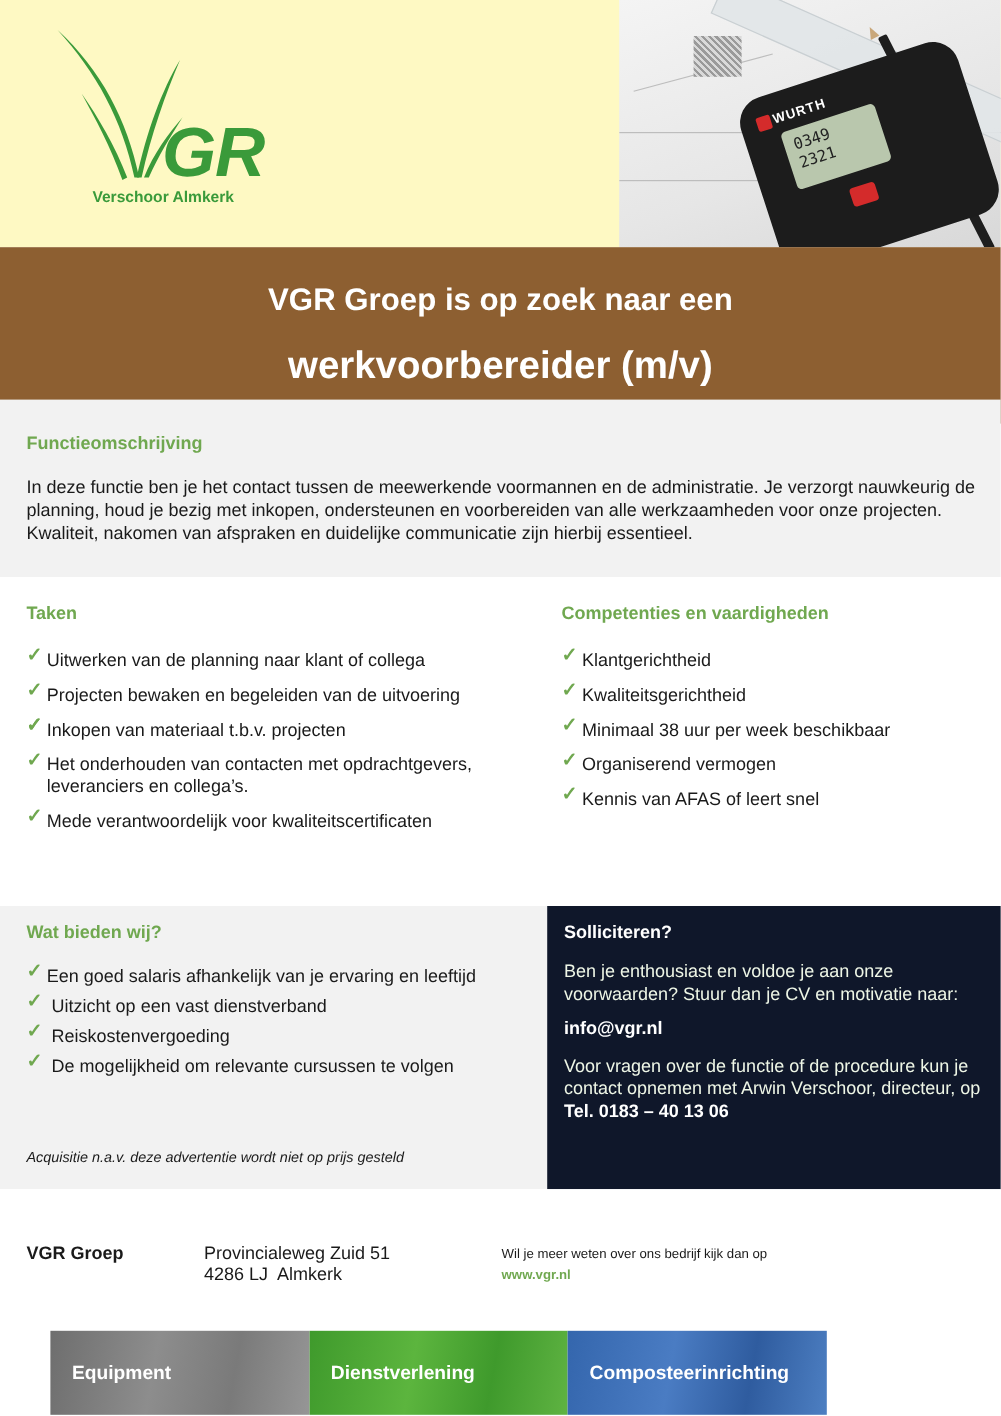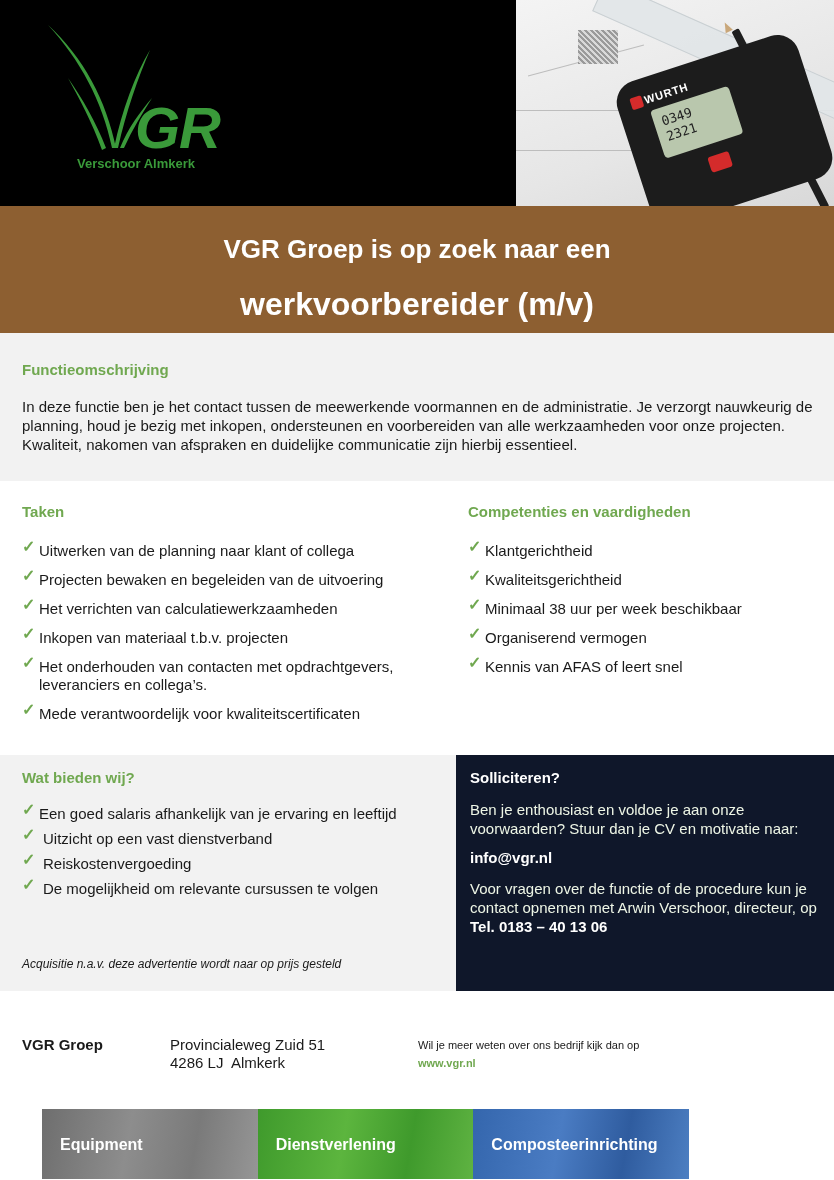--- a/index.html
+++ b/index.html
@@ -1,19 +1,19 @@
 <!DOCTYPE html>
 <html><head>
 <meta charset="utf-8">
 <style>
   * { box-sizing: border-box; margin: 0; padding: 0; }
   html, body { width: 834px; height: 1180px; background: #ffffff; overflow: hidden; }
   body { font-family: "Liberation Sans", sans-serif; color: #1a1a1a; position: relative; }
 
-  .top { position: absolute; left: 0; top: 0; width: 834px; height: 206px; background: #000000; }
+  .top { position: absolute; left: 0; top: 0; width: 834px; height: 206px; background: #fef9c3; }
   .logo { position: absolute; left: 40px; top: 20px; width: 170px; height: 155px; }
   .logo svg { position: absolute; left: 0; top: 0; }
   .logo-gr { position: absolute; left: 95px; top: 74px; font-size: 58px; font-weight: bold; font-style: italic; color: #3a9a3a; letter-spacing: -1px; }
   .logo-sub { position: absolute; left: 37px; top: 136px; font-size: 13px; font-weight: bold; color: #3a9a3a; white-space: nowrap; }
 
   .photo { position: absolute; left: 516px; top: 0; width: 318px; height: 206px; overflow: hidden; background: linear-gradient(160deg, #f4f4f4 0%, #e6e6e6 60%, #d8d8d8 100%); }
   .photo .line { position: absolute; background: #bdbdbd; }
   .ruler { position: absolute; left: 90px; top: -20px; width: 280px; height: 34px; background: rgba(225,230,232,0.9); transform: rotate(24deg); transform-origin: left top; border: 1px solid #c9cfd2; }
   .hatch { position: absolute; left: 62px; top: 30px; width: 40px; height: 34px; background: repeating-linear-gradient(45deg, #9a9a9a 0 2px, #d9d9d9 2px 4px); }
   .pencil { position: absolute; left: 215px; top: 30px; width: 8px; height: 200px; background: #1e1e1e; transform: rotate(-27deg); transform-origin: top center; border-radius: 2px; }
@@ -109,21 +109,21 @@
   <div class="h-green">Functieomschrijving</div>
   <p>In deze functie ben je het contact tussen de meewerkende voormannen en de administratie. Je verzorgt nauwkeurig de planning, houd je bezig met inkopen, ondersteunen en voorbereiden van alle werkzaamheden voor onze projecten. Kwaliteit, nakomen van afspraken en duidelijke communicatie zijn hierbij essentieel.</p>
 </div>
 
 <div class="tasks">
   <div class="col-l">
     <div class="h-green">Taken</div>
     <ul class="list">
       <li><span class="chk">✓</span><span>Uitwerken van de planning naar klant of collega</span></li>
       <li><span class="chk">✓</span><span>Projecten bewaken en begeleiden van de uitvoering</span></li>
-      <li><span class="chk">✓</span><span>Het verrichten van calculatiewerkzaamheden</span></li>
+      <li><span class="chk">✓</span></li>
       <li><span class="chk">✓</span><span>Inkopen van materiaal t.b.v. projecten</span></li>
       <li style="width:390px;"><span class="chk">✓</span><span>Het onderhouden van contacten met opdrachtgevers, leveranciers en collega’s.</span></li>
       <li><span class="chk">✓</span><span>Mede verantwoordelijk voor kwaliteitscertificaten</span></li>
     </ul>
   </div>
   <div class="col-r">
     <div class="h-green">Competenties en vaardigheden</div>
     <ul class="list">
       <li><span class="chk">✓</span><span>Klantgerichtheid</span></li>
       <li><span class="chk">✓</span><span>Kwaliteitsgerichtheid</span></li>
@@ -135,21 +135,21 @@
 </div>
 
 <div class="offer">
   <div class="h-green">Wat bieden wij?</div>
   <ul class="list">
     <li><span class="chk">✓</span><span>Een goed salaris afhankelijk van je ervaring en leeftijd</span></li>
     <li style="padding-left:21px;"><span class="chk">✓</span><span>Uitzicht op een vast dienstverband</span></li>
     <li style="padding-left:21px;"><span class="chk">✓</span><span>Reiskostenvergoeding</span></li>
     <li style="padding-left:21px;"><span class="chk">✓</span><span>De mogelijkheid om relevante cursussen te volgen</span></li>
   </ul>
-  <div class="note">Acquisitie n.a.v. deze advertentie wordt naar op prijs gesteld</div>
+  <div class="note">Acquisitie n.a.v. deze advertentie wordt niet op prijs gesteld</div>
 </div>
 
 <div class="apply">
   <div class="title">Solliciteren?</div>
   <div class="p1">Ben je enthousiast en voldoe je aan onze voorwaarden? Stuur dan je CV en motivatie naar:</div>
   <div class="email">info@vgr.nl</div>
   <div class="p2"><span>Voor vragen over de functie of de procedure kun je contact opnemen met Arwin Verschoor, directeur, op </span><span class="tel">Tel. 0183 – 40 13 06</span></div>
 </div>
 
 <div class="footer">

